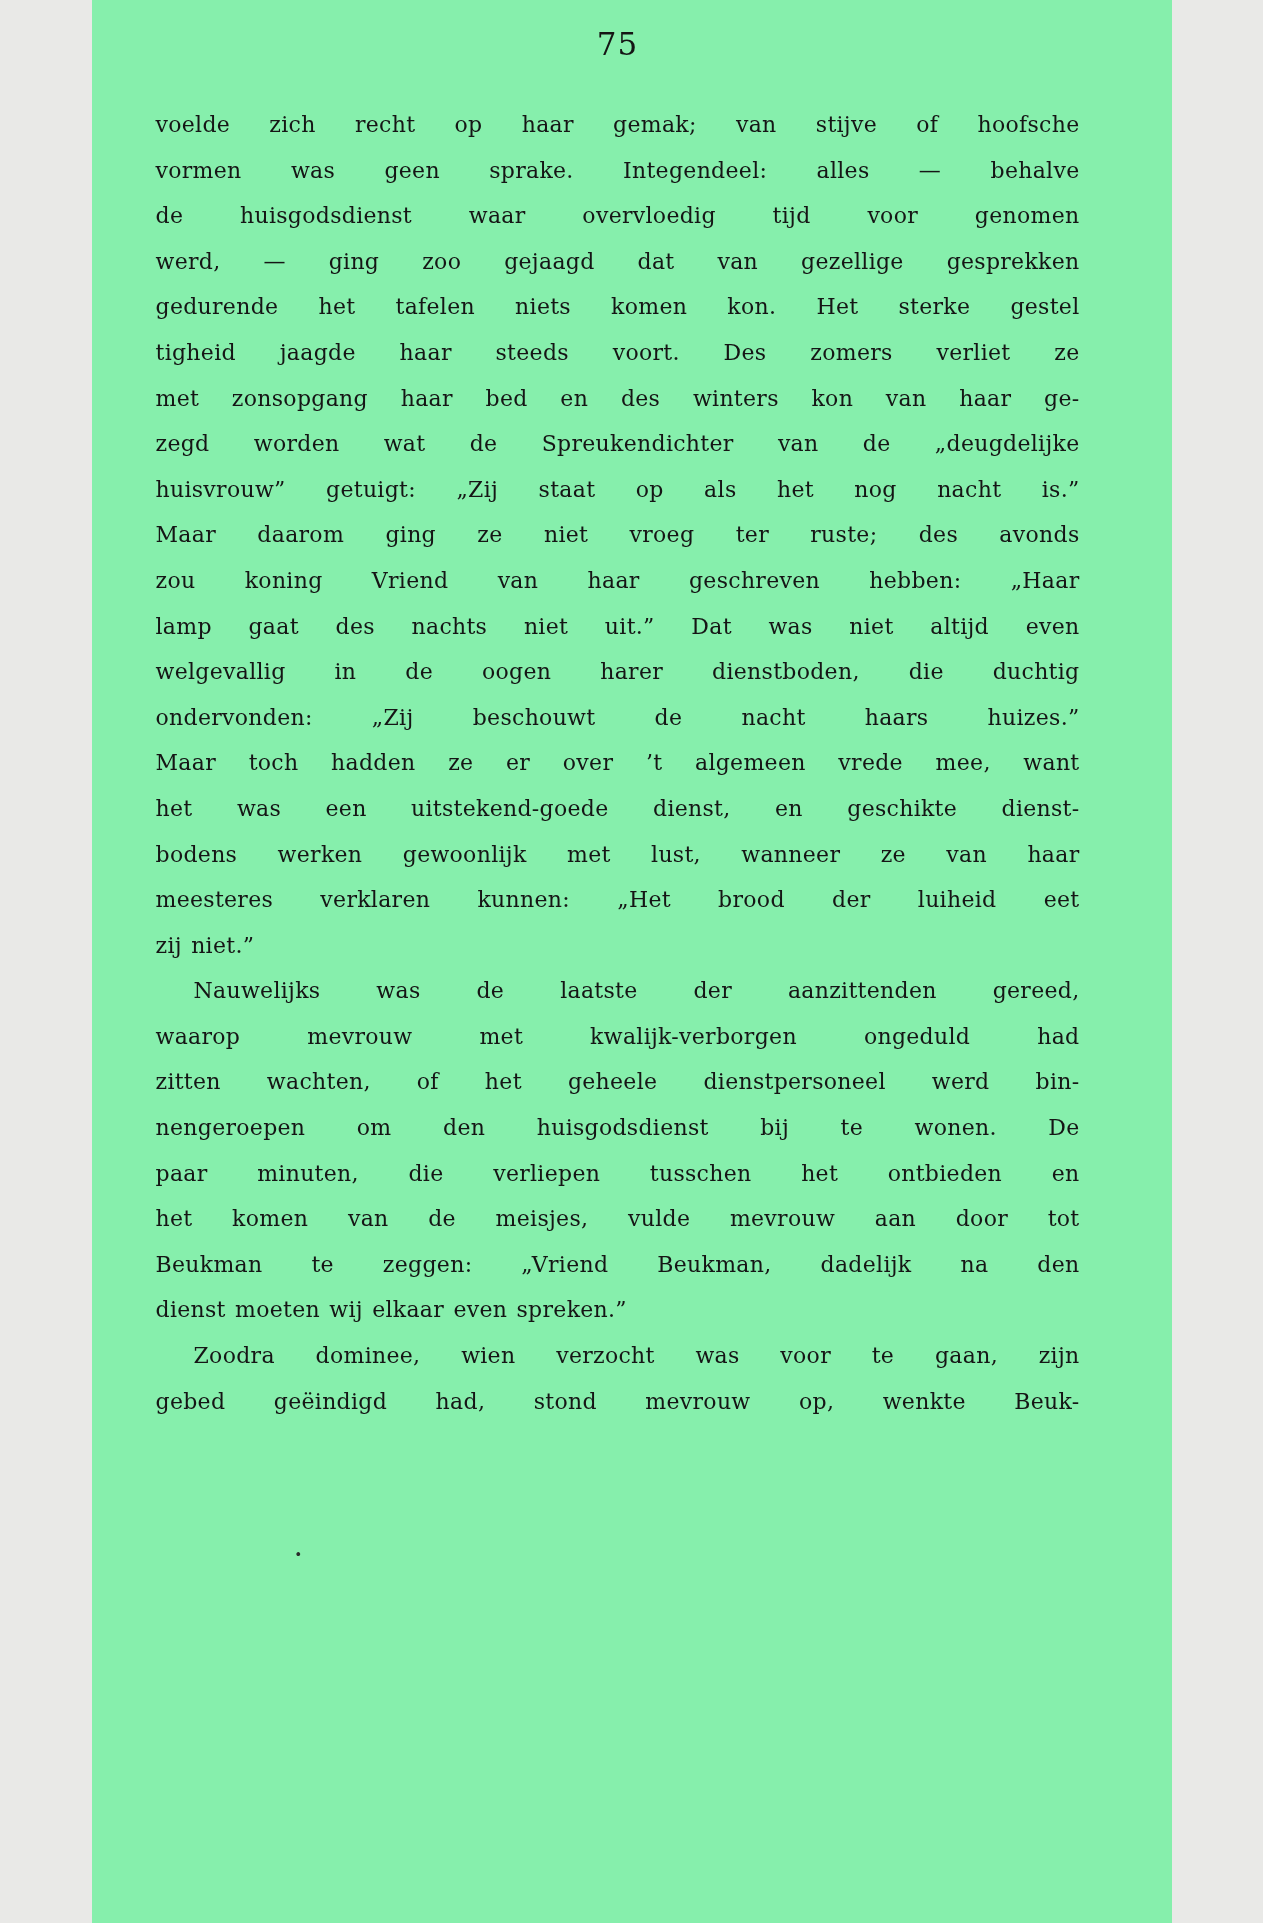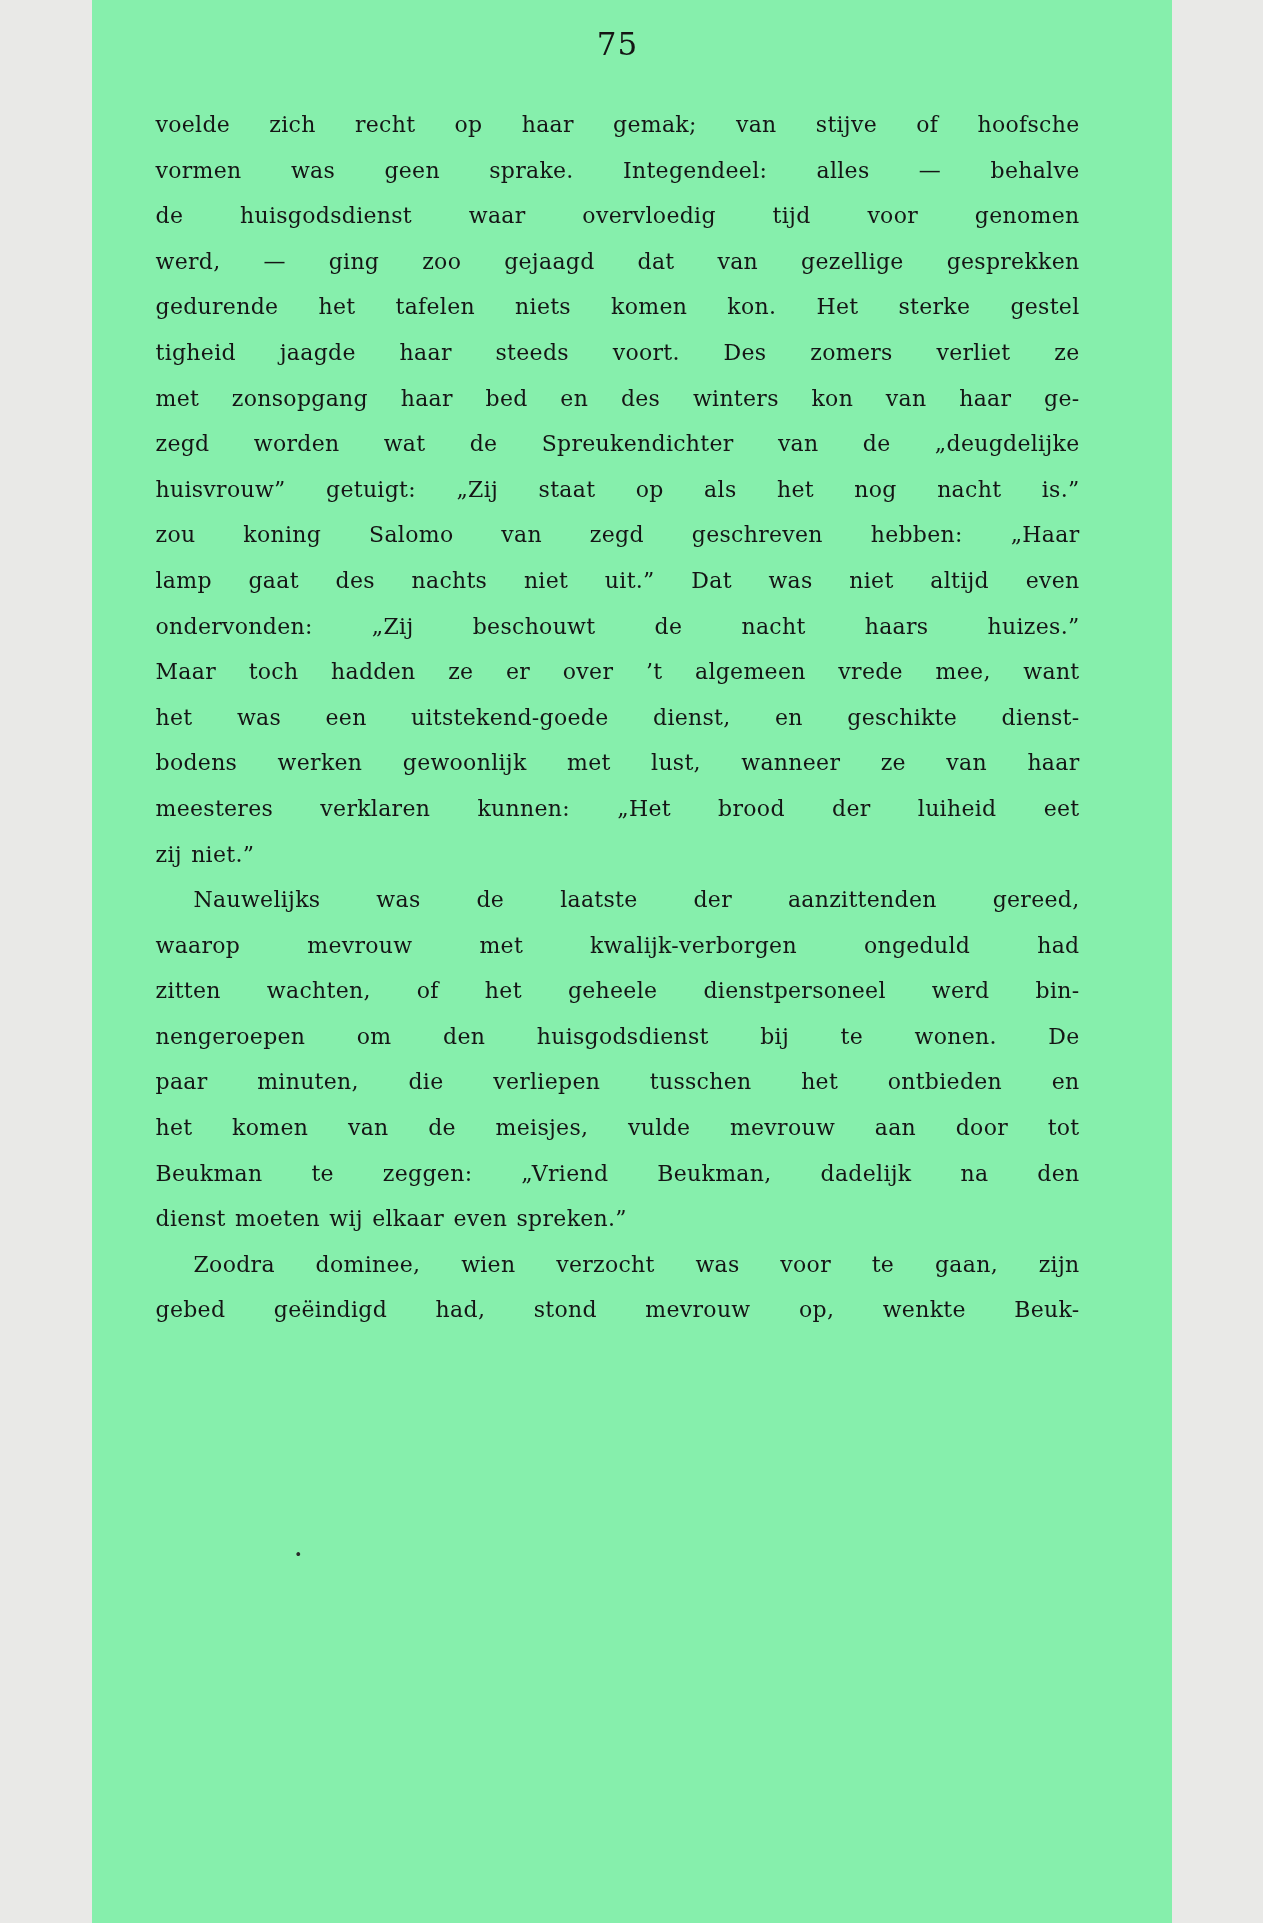--- a/index.html
+++ b/index.html
@@ -69,22 +69,24 @@
         <div class="paragraph">
           <div class="line">voelde zich recht op haar gemak; van stijve of hoofsche</div>
           <div class="line">vormen was geen sprake. Integendeel: alles — behalve</div>
           <div class="line">de huisgodsdienst waar overvloedig tijd voor genomen</div>
           <div class="line">werd, — ging zoo gejaagd dat van gezellige gesprekken</div>
           <div class="line">gedurende het tafelen niets komen kon. Het sterke gestel</div>
           <div class="line">tigheid jaagde haar steeds voort. Des zomers verliet ze</div>
           <div class="line">met zonsopgang haar bed en des winters kon van haar ge-</div>
           <div class="line">zegd worden wat de Spreukendichter van de „deugdelijke</div>
           <div class="line">huisvrouw” getuigt: „Zij staat op als het nog nacht is.”</div>
-          <div class="line">zou koning Salomo van zegd geschreven hebben: „Haar</div>
+          <div class="line">Maar daarom ging ze niet vroeg ter ruste; des avonds</div>
+          <div class="line">zou koning Vriend van haar geschreven hebben: „Haar</div>
           <div class="line">lamp gaat des nachts niet uit.” Dat was niet altijd even</div>
+          <div class="line">welgevallig in de oogen harer dienstboden, die duchtig</div>
           <div class="line">ondervonden: „Zij beschouwt de nacht haars huizes.”</div>
           <div class="line">Maar toch hadden ze er over ’t algemeen vrede mee, want</div>
           <div class="line">het was een uitstekend-goede dienst, en geschikte dienst-</div>
           <div class="line">bodens werken gewoonlijk met lust, wanneer ze van haar</div>
           <div class="line">meesteres verklaren kunnen: „Het brood der luiheid eet</div>
           <div class="line no-stretch">zij niet.”</div>
         </div>
         <div class="paragraph">
           <div class="line indent">Nauwelijks was de laatste der aanzittenden gereed,</div>
           <div class="line">waarop mevrouw met kwalijk-verborgen ongeduld had</div>

